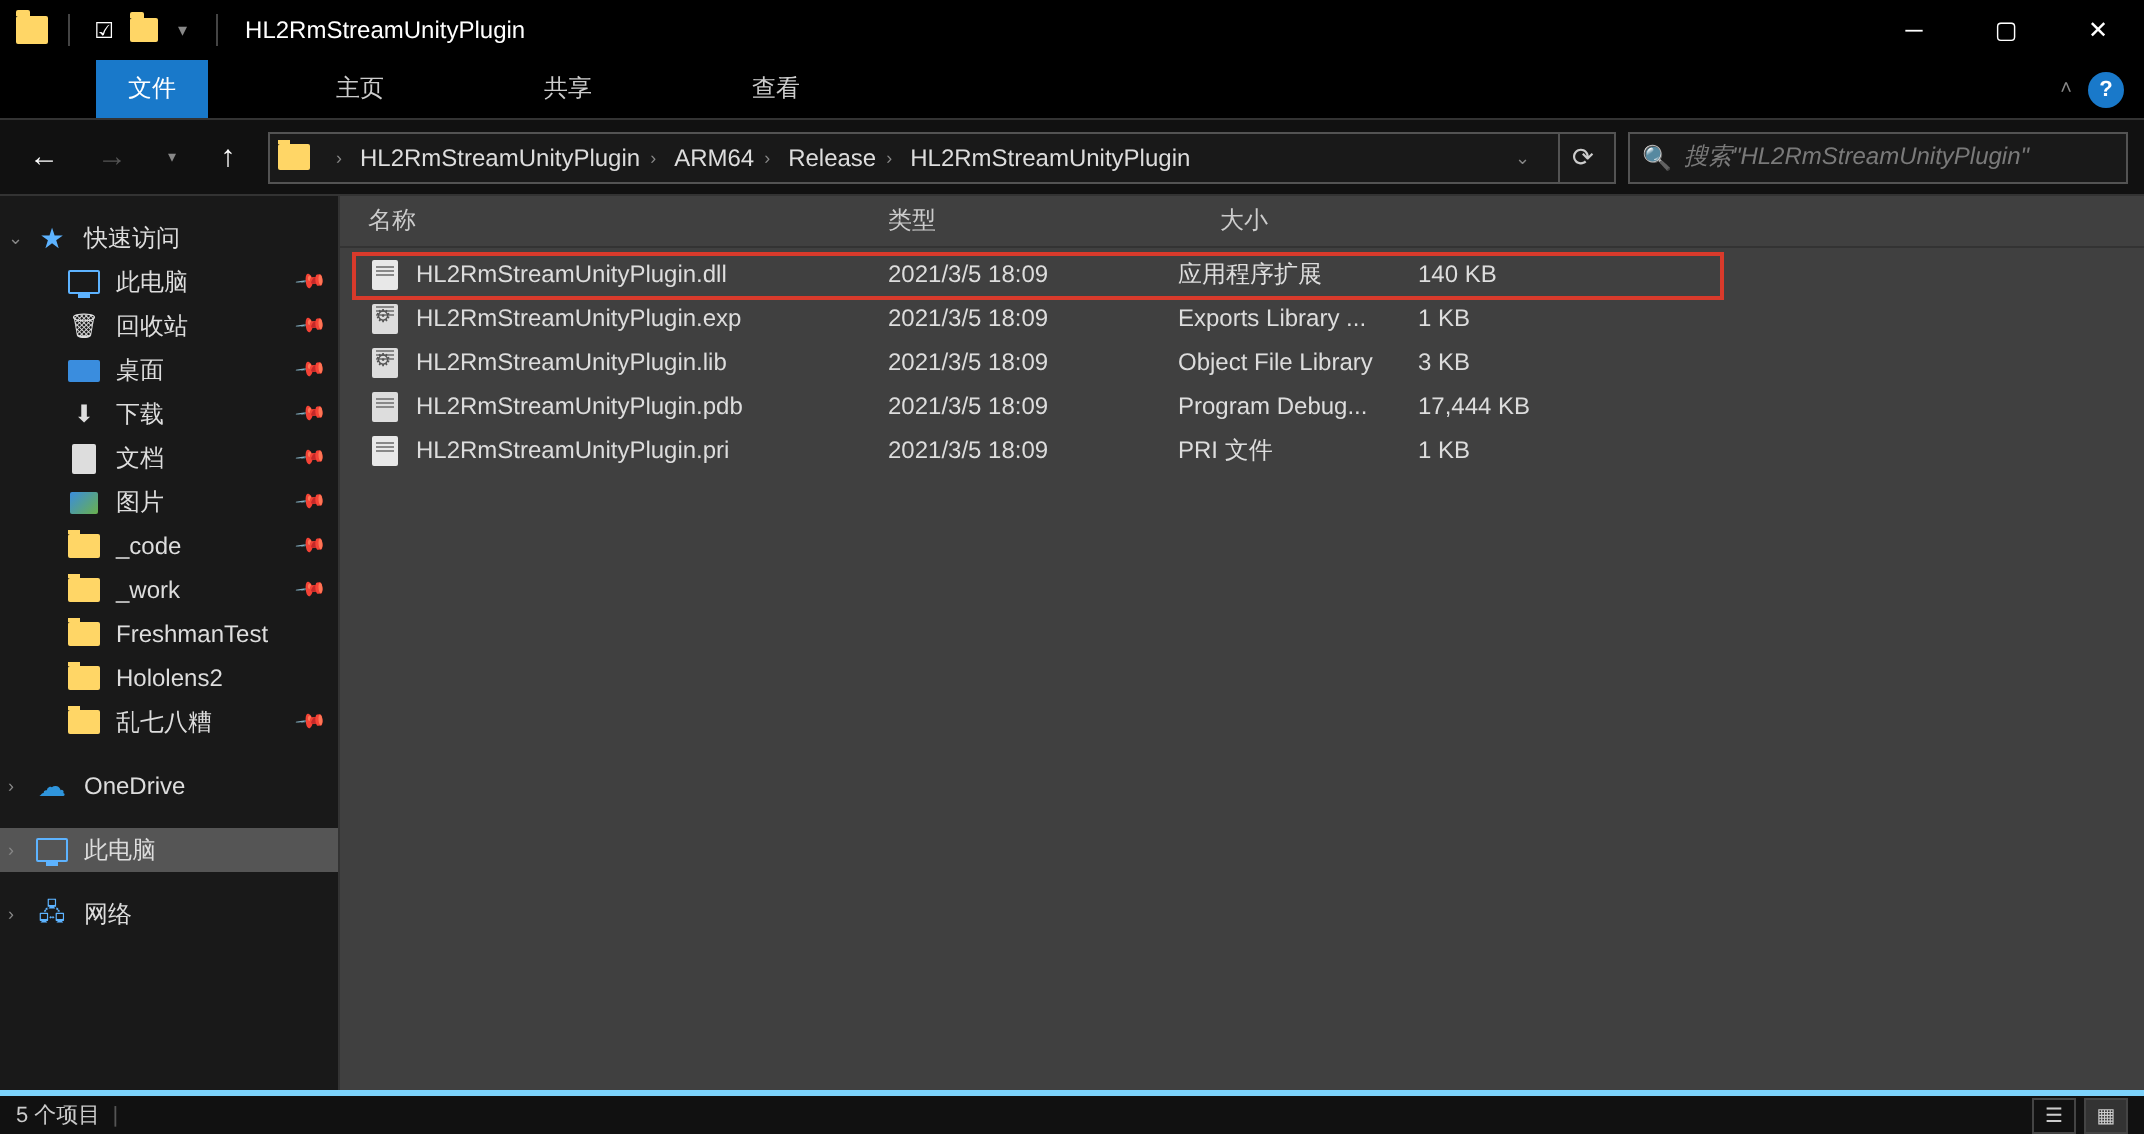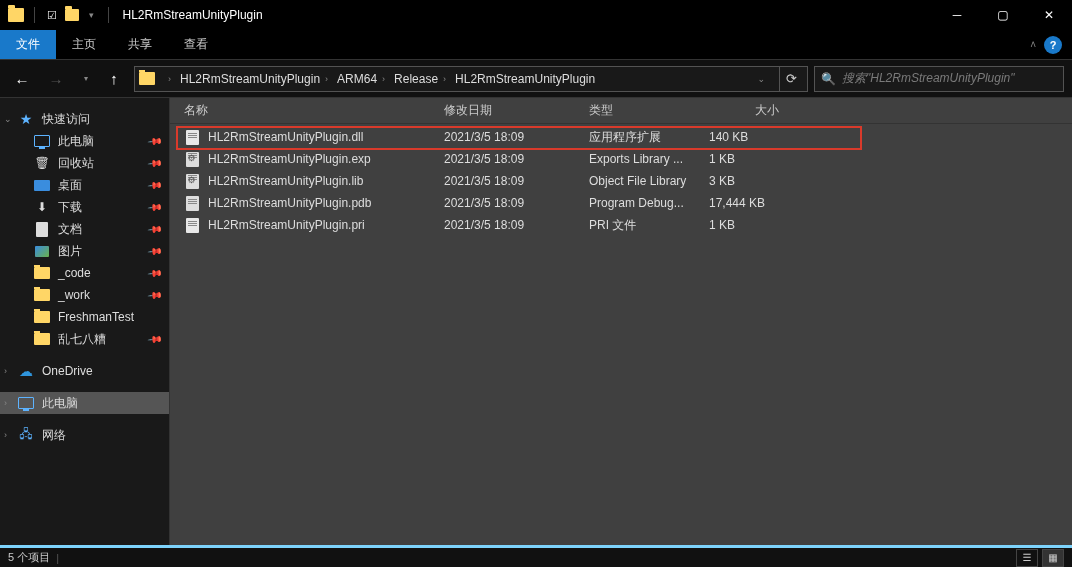--- a/index.html
+++ b/index.html
@@ -12,21 +12,21 @@
 .titlebar .qat .folder-ico::before { content: ""; position: absolute; top: -3px; left: 0; width: 7px; height: 3px; background: #ffd666; border-radius: 1px 1px 0 0; }
 .titlebar .qat .divider { width: 1px; height: 16px; background: #444; margin: 0 4px; }
 .titlebar .qat .check { color: #fff; font-size: 11px; width: 14px; text-align: center; }
 .titlebar .qat .dropdown { color: #888; font-size: 9px; padding: 0 4px; }
 .titlebar .title { margin-left: 10px; font-size: 12px; color: #fff; }
 .titlebar .win-controls { margin-left: auto; display: flex; }
 .titlebar .win-btn { width: 46px; height: 30px; display: flex; align-items: center; justify-content: center; color: #fff; font-size: 12px; }
 
 
 .ribbon { height: 30px; background: #000; display: flex; align-items: stretch; border-bottom: 1px solid #333; }
-.ribbon .tab { padding: 0 16px; display: flex; align-items: center; font-size: 12px; color: #ccc; cursor: pointer; }
+.ribbon .tab { padding: 0 16px; display: flex; align-items: center; font-size: 12px; color: #ccc; cursor: pointer; margin-left: 48px; }
 .ribbon .tab.active { background: #1979ca; color: #fff; }
 .ribbon .help-area { margin-left: auto; display: flex; align-items: center; padding-right: 10px; gap: 8px; }
 .ribbon .help-area .chev { color: #888; font-size: 10px; }
 .ribbon .help-area .help { width: 18px; height: 18px; border-radius: 50%; background: #1979ca; color: #fff; display: flex; align-items: center; justify-content: center; font-size: 11px; font-weight: bold; }
 
 
 .navrow { height: 38px; background: #111; display: flex; align-items: center; padding: 4px 8px; gap: 6px; border-bottom: 1px solid #333; }
 .nav-btn { width: 28px; height: 28px; display: flex; align-items: center; justify-content: center; color: #fff; border: 1px solid transparent; }
 .nav-btn.disabled { color: #555; }
 .nav-btn .arrow { font-size: 15px; }
@@ -237,20 +237,26 @@
           <div class="item sub">
             <span class="ico">
               <span class="ico-folder"></span>
             </span>
             <span>FreshmanTest</span>
           </div>
           <div class="item sub">
             <span class="ico">
               <span class="ico-folder"></span>
             </span>
+            <span>Hololens2</span>
+          </div>
+          <div class="item sub">
+            <span class="ico">
+              <span class="ico-folder"></span>
+            </span>
             <span>乱七八糟</span>
             <span class="pin">📌</span>
           </div>
         </div>
     </div>
     <div class="group">
       <div class="item header">
         <span class="exp">›</span>
         <span class="ico ico-cloud">☁</span>
         <span>OneDrive</span>
@@ -270,21 +276,20 @@
         <span class="exp">›</span>
         <span class="ico ico-net">🖧</span>
         <span>网络</span>
       </div>
     </div>
   </div>
 
   <div class="filelist">
     <div class="columns">
       <div class="col col-name">名称</div>
-      <div class="col col-date">修改日期</div>
       <div class="col col-type">类型</div>
       <div class="col col-size">大小</div>
     </div>
     <div class="files" id="files-container">
       <div class="highlight-box"></div>
     <div class="file-row">
           <span class="fico">
             <span class="fico-dll fico-dll"></span>
           </span>
           <span class="fname">HL2RmStreamUnityPlugin.dll</span>

